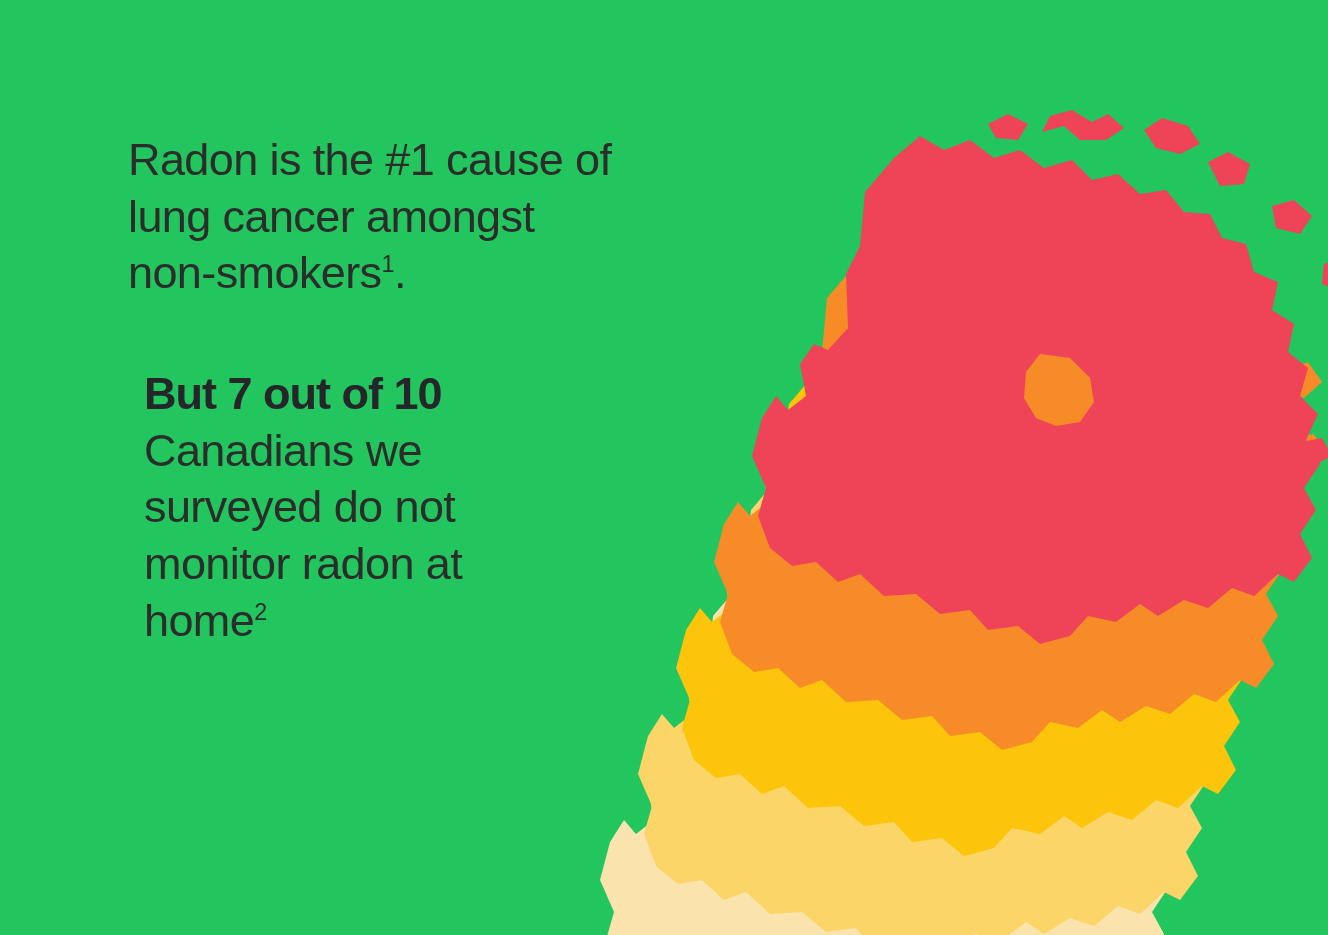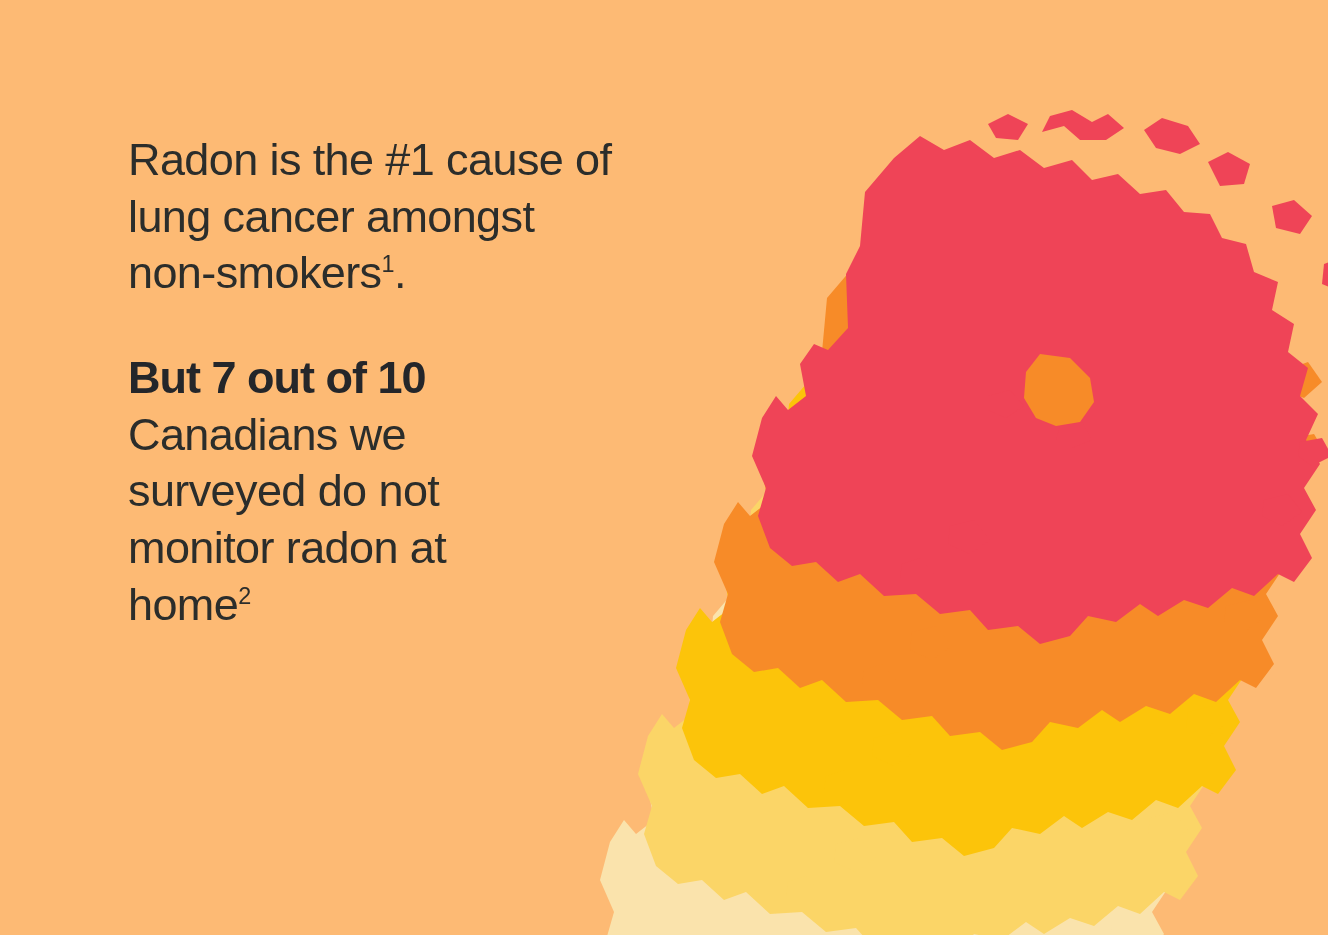--- a/index.html
+++ b/index.html
@@ -12,21 +12,21 @@
     background: #FDF7E3;
     font-family: "Liberation Sans", sans-serif;
     overflow: hidden;
     position: relative;
   }
   .stage {
     position: absolute;
     inset: 0;
     width: 1328px;
     height: 935px;
-    background: #fdba74;
+    background: #22c55e;
   }
 
   
   .text-col {
     position: absolute;
     left: 128px;
     top: 132px;
     width: 500px;
   }
 
@@ -42,21 +42,21 @@
 
   .para-stat {
     position: absolute;
     left: 0;
     top: 218px;
     width: 420px;
     font-size: 45px;
     line-height: 1.26;
     color: #2B2D2B;
     letter-spacing: -0.6px;
-    margin: 0;
+    margin: 16px;
   }
   .stat-strong {
     font-weight: 700;
     color: #24262A;
     letter-spacing: -1px;
   }
   .stat-rest {
     font-weight: 400;
   }
 

